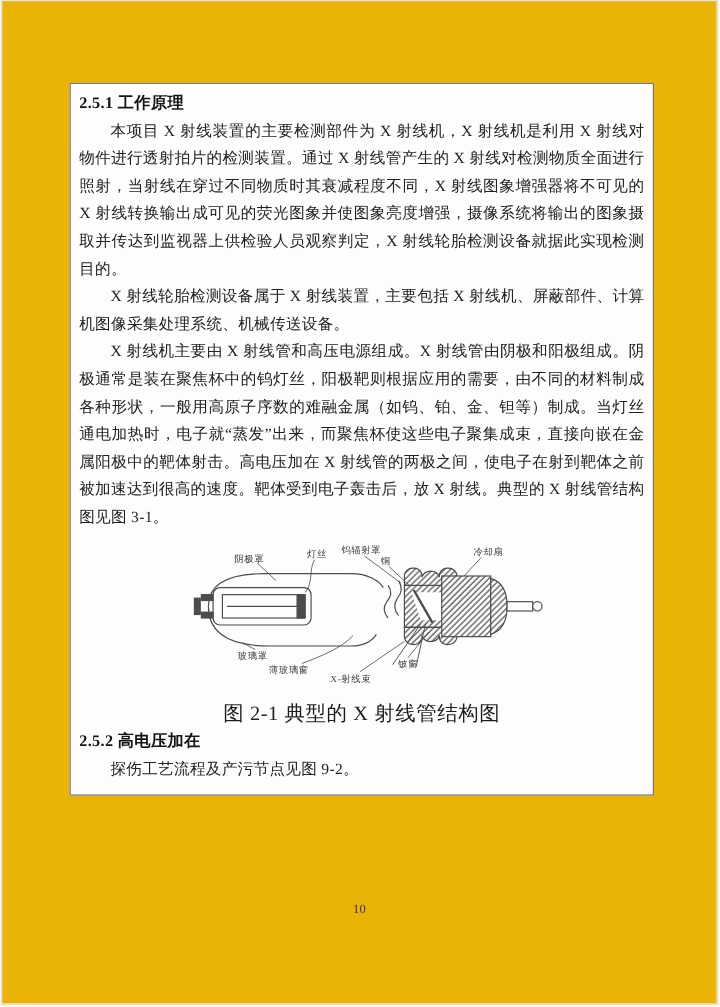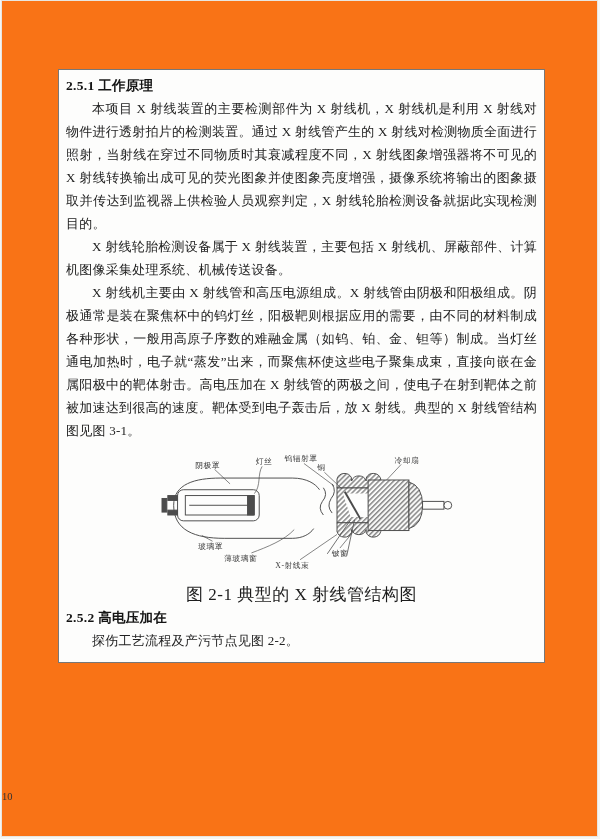--- a/index.html
+++ b/index.html
@@ -3,41 +3,41 @@
 <meta charset="utf-8">
 <style>
   html,body{margin:0;padding:0;}
   body{
     width:600px;height:839px;position:relative;overflow:hidden;
     background:#f6f6f3;
     font-family:"Liberation Serif","DejaVu Serif",serif;
   }
   .page{
     position:absolute;left:1px;top:0;width:597px;height:837px;
-    background:#f97316;border:1px solid #e8e6e1;box-sizing:border-box;
+    background:#eab308;border:1px solid #e8e6e1;box-sizing:border-box;
   }
   .content-box{
     position:absolute;left:56px;top:68px;width:487px;box-sizing:border-box;
     border:1px solid #777;background:#fdfdfc;
     padding:3px 7px 10px 7px;
   }
   .sec-heading{
     font-size:13.5px;font-weight:bold;color:#141414;
     line-height:23px;margin:1px 0 0 0;letter-spacing:0.3px;
   }
   .body-p{
     font-size:13px;color:#222;line-height:23px;margin:0;
     text-indent:2em;text-align:justify;letter-spacing:0.25px;
   }
   figure{margin:3px 0 0 0;padding:0;text-align:center;}
   figure svg{display:block;margin:0 auto;}
   figcaption{font-size:17px;color:#1d1d1d;line-height:20px;letter-spacing:0.5px;}
   .diagram-label{font-size:8px;fill:#3a3a3a;letter-spacing:0.5px;}
   .pageno{
-    position:absolute;top:790px;left:0;width:100%;text-align:left;
+    position:absolute;top:752px;left:0;width:100%;text-align:center;
     font-size:10.5px;color:#333;
   }
 </style>
 </head>
 <body>
 
 <div class="page">
   <div class="content-box">
 
     <h2 class="sec-heading">2.5.1 工作原理</h2>
@@ -110,18 +110,18 @@
         <text class="diagram-label" x="66" y="107" text-anchor="middle">玻璃罩</text>
         <text class="diagram-label" x="97" y="119" text-anchor="middle">薄玻璃窗</text>
         <text class="diagram-label" x="150" y="127" text-anchor="middle">X-射线束</text>
         <text class="diagram-label" x="199" y="114" text-anchor="middle">铍窗</text>
       </svg>
       <figcaption>图 2-1 典型的 X 射线管结构图</figcaption>
     </figure>
 
     <h2 class="sec-heading">2.5.2 高电压加在</h2>
 
-    <p class="body-p">探伤工艺流程及产污节点见图 2-2。</p>
+    <p class="body-p">探伤工艺流程及产污节点见图 9-2。</p>
 
   </div>
 
   <div class="pageno">10</div>
 </div>
 
 </body></html>

